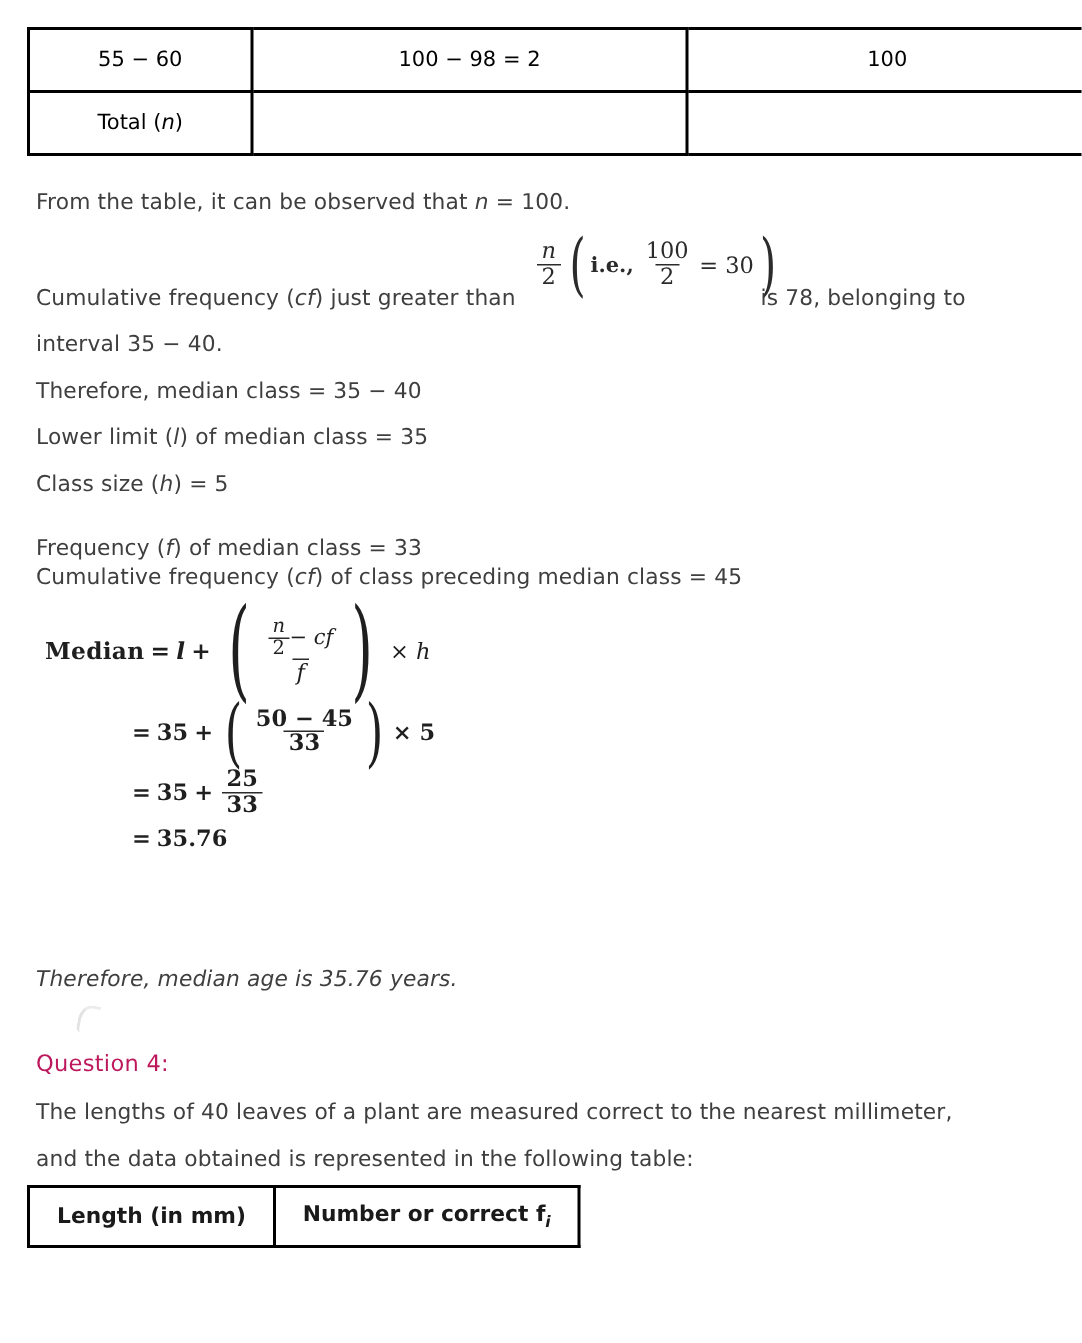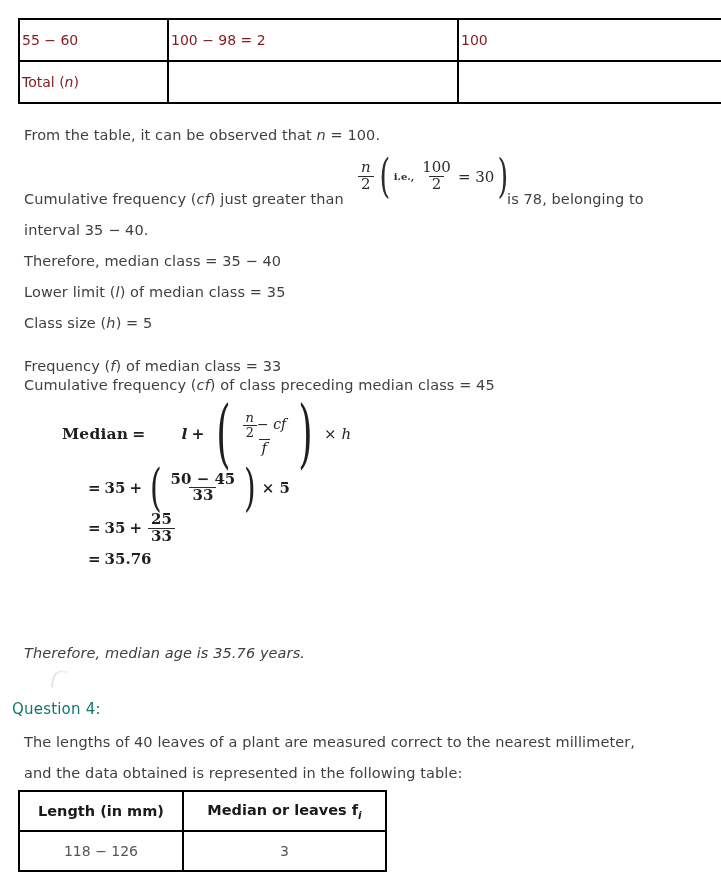--- a/index.html
+++ b/index.html
@@ -33,24 +33,24 @@
     position: absolute;
     left: 18px;
     top: 18px;
     width: 688px;
     border-collapse: collapse;
     table-layout: fixed;
   }
   .tbl-top td {
     border: 2.5px solid #000000;
     height: 30px;
-    text-align: left;
+    text-align: center;
     vertical-align: middle;
     font-size: 14px;
-    color: #7f1d1d;
+    color: #000000;
     font-family: "DejaVu Sans", sans-serif;
     padding: 5px 2px;
   }
   .tbl-top .c1 { width: 143px; }
   .tbl-top .c2 { width: 284px; margin-left: 16px; }
   .tbl-top .c3 { width: 261px; }
 
   
   .tbl-bot {
     position: absolute;
@@ -124,43 +124,43 @@
     font-size: 15px;
   }
   .eqrow {
     display: flex;
     align-items: center;
     margin-bottom: 6px;
   }
   .eqrow.r2 { margin-left: 58px; margin-top: 10px; }
   .eqrow.r3 { margin-left: 58px; margin-top: 6px; }
   .eqrow.r4 { margin-left: 58px; margin-top: 6px; }
-  .mlabel { font-weight: bold; font-size: 15.5px; letter-spacing: .2px; margin-left: 32px; }
+  .mlabel { font-weight: bold; font-size: 15.5px; letter-spacing: .2px; }
   .op { margin: 0 4px; }
   .mi { font-style: italic; font-weight: bold; }
   .bold-num { font-weight: bold; }
 
   
   .smudge {
     position: absolute;
     left: 52px;
     top: 670px;
     width: 12px;
     height: 17px;
     border-left: 2px solid #e2e2e2;
     border-top: 2px solid #ececec;
     border-radius: 60% 0 0 20%;
     transform: rotate(10deg);
   }
 
   .qhead {
     position: absolute;
-    left: 12px;
+    left: 24px;
     font-size: 15px;
-    color: #0f766e;
+    color: #be185d;
     letter-spacing: .2px;
   }
 </style>
 </head>
 <body>
 
 <table class="tbl-top">
   <tbody>
       <tr>
     <td class="c1">55 − 60</td>
@@ -178,21 +178,21 @@
 <div class="body-line" style="top:126px;">From the table, it can be observed that <span class="ital">n</span> = 100.</div>
 
 <div class="body-line" style="top:190px;">Cumulative frequency (<span class="ital">cf</span>) just greater than</div>
 
 <div class="inline-math" style="left:356px; top:160px;">
   <span class="frac">
     <span class="num ital">n</span>
     <span class="den">2</span>
   </span>
   <span class="paren">(</span>
-  <span style="font-weight:bold; font-size:10px; margin:0 3px 0 0;">i.e.,</span>
+  <span style="font-weight:bold; font-size:14px; margin:0 3px 0 0;">i.e.,</span>
   <span class="frac">
     <span class="num">100</span>
     <span class="den">2</span>
   </span>
   <span style="margin-left:2px;">= 30</span>
   <span class="paren">)</span>
 </div>
 
 <div class="body-line" style="left:507px; top:190px;">is 78, belonging to</div>
 <div class="body-line" style="top:221px;">interval 35 − 40.</div>
@@ -260,20 +260,16 @@
 
 <div class="qhead" style="top:700px;">Question 4:</div>
 
 <div class="body-line" style="top:733px;">The lengths of 40 leaves of a plant are measured correct to the nearest millimeter,</div>
 <div class="body-line" style="top:764px;">and the data obtained is represented in the following table:</div>
 
 <table class="tbl-bot">
   <tbody>
       <tr>
     <td class="bc1 hdr">Length (in mm)</td>
-    <td class="bc2 hdr"><span>Median or leaves f</span><span class="sub">i</span></td>
-  </tr>
-  <tr>
-    <td class="bc1">118 − 126</td>
-    <td class="bc2">3</td>
+    <td class="bc2 hdr"><span>Number or correct f</span><span class="sub">i</span></td>
   </tr>
 </tbody>
   </table>
 
 </body></html>

